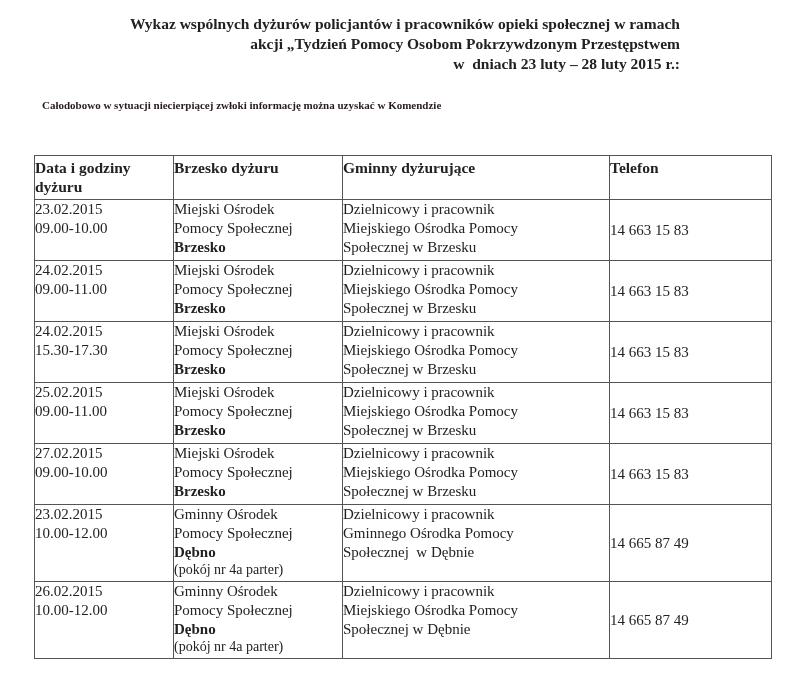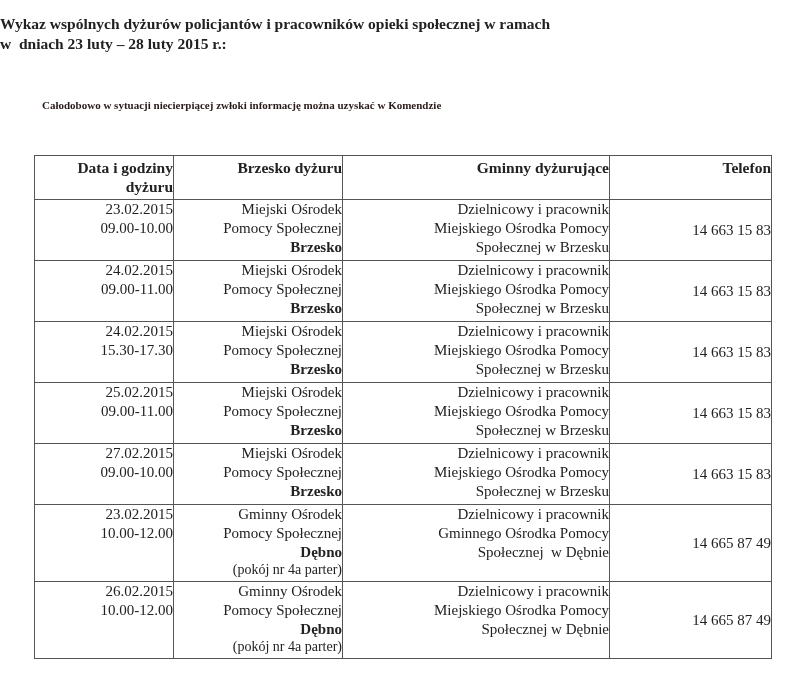--- a/index.html
+++ b/index.html
@@ -1,52 +1,53 @@
 <!DOCTYPE html>
 <html><head>
 <meta charset="utf-8">
 <style>
   html, body { margin: 0; padding: 0; background: #ffffff; }
   body { width: 800px; height: 684px; position: relative; overflow: hidden; color: #1a1a1a; }
   .title {
-    position: absolute; left: 0; top: 14px; width: 680px; text-align: left;
+    position: absolute; left: 0; top: 14px; width: 680px; text-align: right;
     font-family: "Liberation Serif", serif; font-weight: bold; font-size: 15.5px; line-height: 20px;
     color: #222;
   }
   .title div { white-space: pre; }
   .info {
     position: absolute; left: 42px; top: 95px; width: 740px;
     font-family: "Liberation Serif", serif; font-weight: bold; font-size: 11px; line-height: 21px;
     color: #2a1a1a;
   }
   .info div { white-space: pre; }
   table.schedule {
     position: absolute; left: 34px; top: 155px;
     border-collapse: collapse; table-layout: fixed;
     font-family: "Liberation Serif", serif; font-size: 15px; color: #222;
   }
   table.schedule th, table.schedule td {
-    border: 1.5px solid #555; text-align: right; padding: 0;
+    border: 1.5px solid #555; text-align: left; padding: 0;
     line-height: 19px;
   }
   table.schedule th { font-weight: bold; font-size: 15.5px; vertical-align: top; height: 41px; padding-top: 2px; }
   table.schedule td { vertical-align: top; }
   table.schedule td.phone { vertical-align: middle; }
   table.schedule td.persons { vertical-align: top; }
   tr.row-std td { height: 60px; }
   tr.row-tall td { height: 76px; }
   .loc-name { font-weight: bold; }
   .room { font-size: 14px; line-height: 16px; }
   .line { display: block; }
 </style>
 </head>
 <body>
 
 <div class="title">
   <div>Wykaz wspólnych dyżurów policjantów i pracowników opieki społecznej w ramach</div>
+  <div>akcji „Tydzień Pomocy Osobom Pokrzywdzonym Przestępstwem</div>
   <div>w  dniach 23 luty – 28 luty 2015 r.:</div>
 </div>
 
 <div class="info">
   <div>Całodobowo w sytuacji niecierpiącej zwłoki informację można uzyskać w Komendzie</div>
 </div>
 
 <table class="schedule">
   <colgroup>
     <col style="width:139px">

